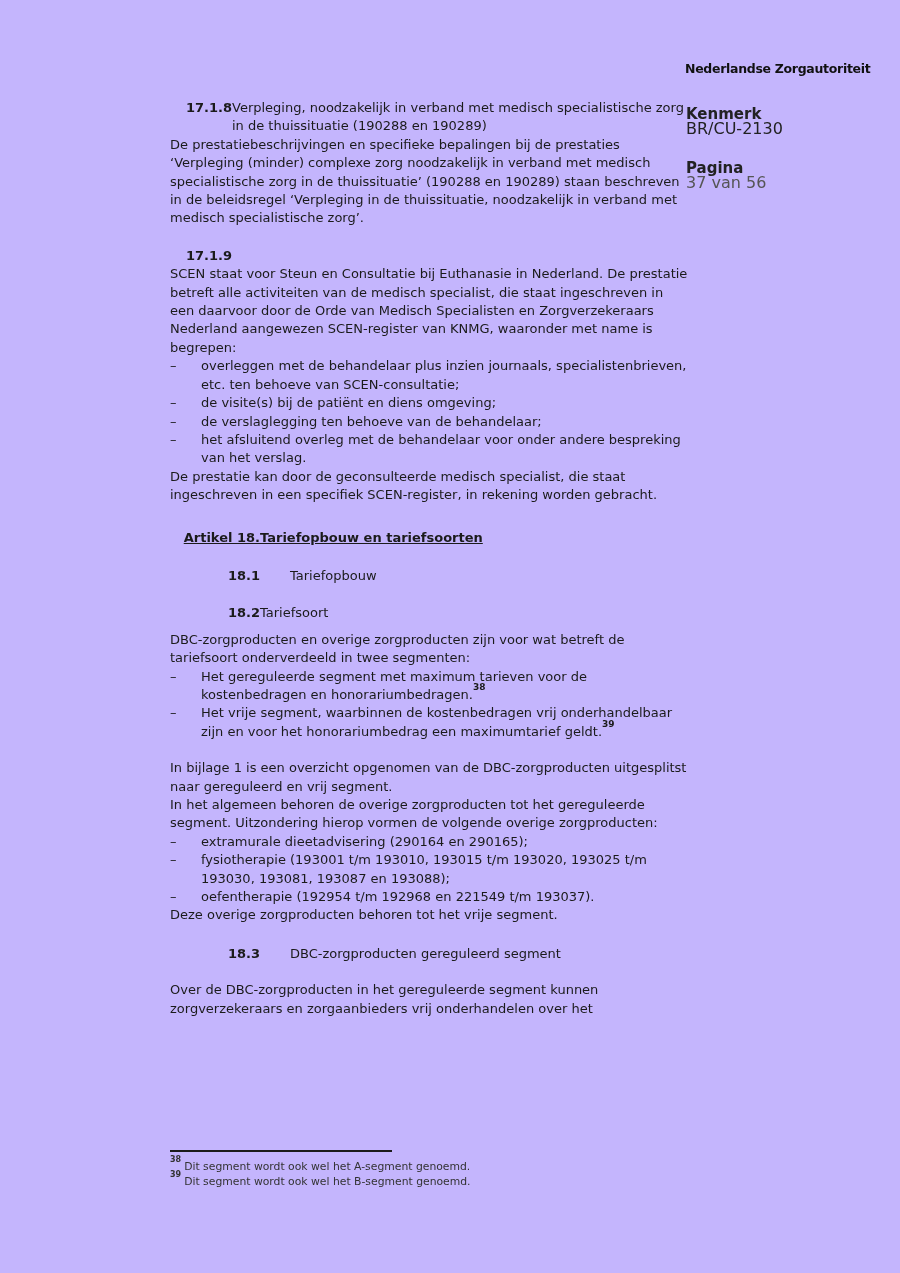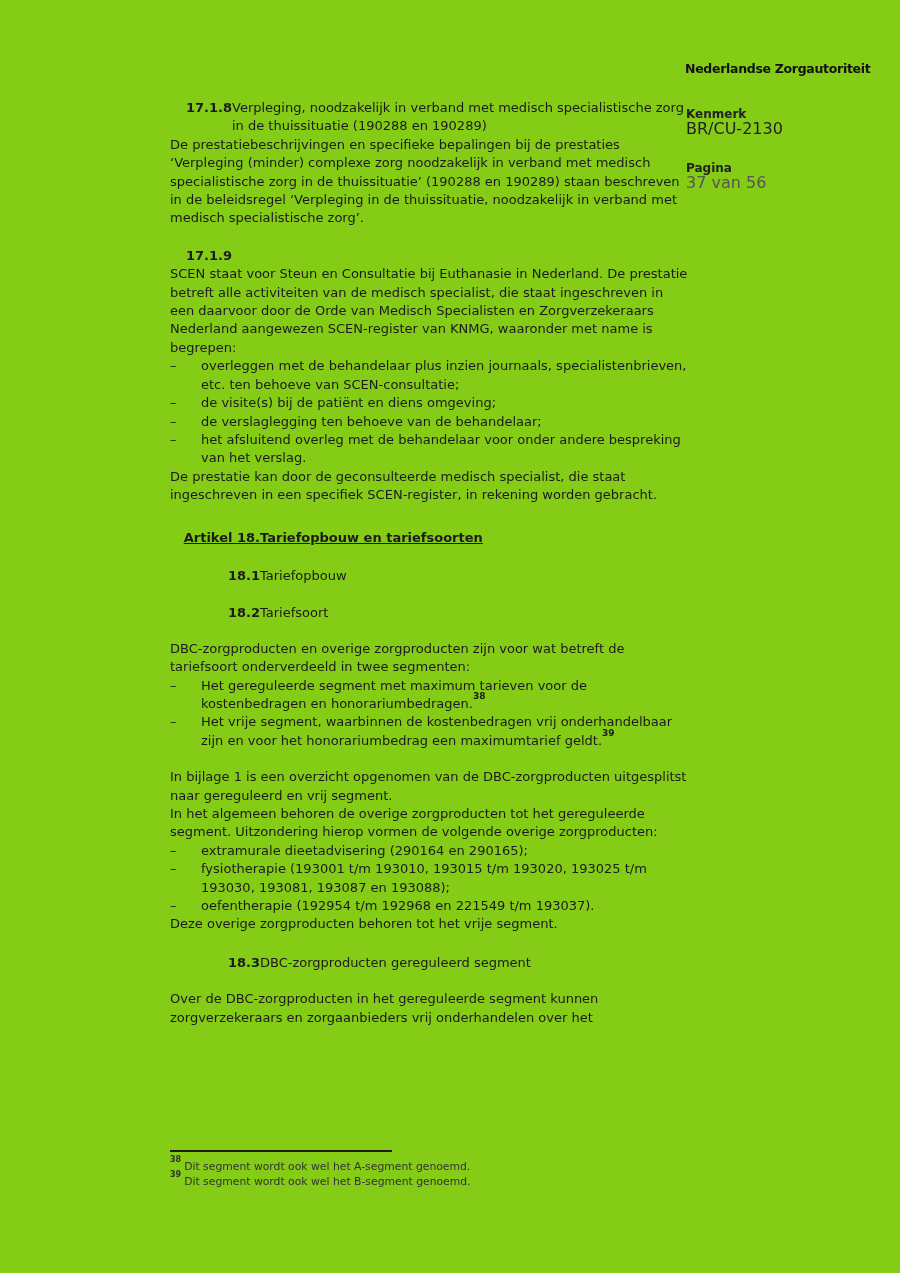--- a/index.html
+++ b/index.html
@@ -1,45 +1,45 @@
 <!DOCTYPE html>
 <html><head>
 <meta charset="utf-8">
 <style>
   html,body { margin:0; padding:0; background:#888; }
   .page {
-    position:relative; width:900px; height:1273px; background:#84cc16;
+    position:relative; width:900px; height:1273px; background:#c4b5fd;
     font-family:"DejaVu Sans","Liberation Sans",sans-serif;
     color:#1b1b1b; overflow:hidden;
   }
   .brand {
     position:absolute; left:685px; top:61px; width:200px;
     font-size:12.5px; font-weight:bold; letter-spacing:-0.3px; color:#111;
     white-space:nowrap;
   }
   .meta { position:absolute; left:686px; top:107px; width:170px; }
-  .meta-label { font-size:12px; font-weight:bold; color:#222; line-height:14px; }
+  .meta-label { font-size:15px; font-weight:bold; color:#222; line-height:14px; }
   .meta-value { font-size:16px; color:#222; line-height:16px; }
   .meta-value.pg { color:#555; }
   .meta-label.mt { margin-top:24px; }
 
   .content { position:absolute; left:170px; top:99px; width:518px; font-size:13px; line-height:18.4px; }
 
   .hsec { display:flex; }
   .hsec .num { font-weight:bold; flex:0 0 62px;text-align:right; }
   .hsec .num.wide { flex:0 0 90px; }
   .hsec .title { flex:1; }
   .hsec .title.bold { font-weight:bold; }
 
   .p { margin:0; }
   .gap-1 { margin-top:18px; }
   .gap-2 { margin-top:19px; }
   .gap-3 { margin-top:24px;text-decoration:underline; }
-  .gap-4 { margin-top:20px; }
-  .gap-5 { margin-top:17px; }
+  .gap-4 { margin-top:20px;gap:30px; }
+  .gap-5 { margin-top:8px; }
 
   .blist { margin:0; padding:0; list-style:none; }
   .blist li { display:flex; }
   .blist .dash { flex:0 0 31px; }
   .blist .btxt { flex:1; }
 
   sup { font-size:9px; line-height:0; position:relative; top:-0.4em;font-weight:bold; }
 
   .footnotes { position:absolute; left:170px; top:1150px; width:520px; }
   .fn-rule { width:222px; height:2px; background:#1b1b1b; margin-bottom:7px; }

